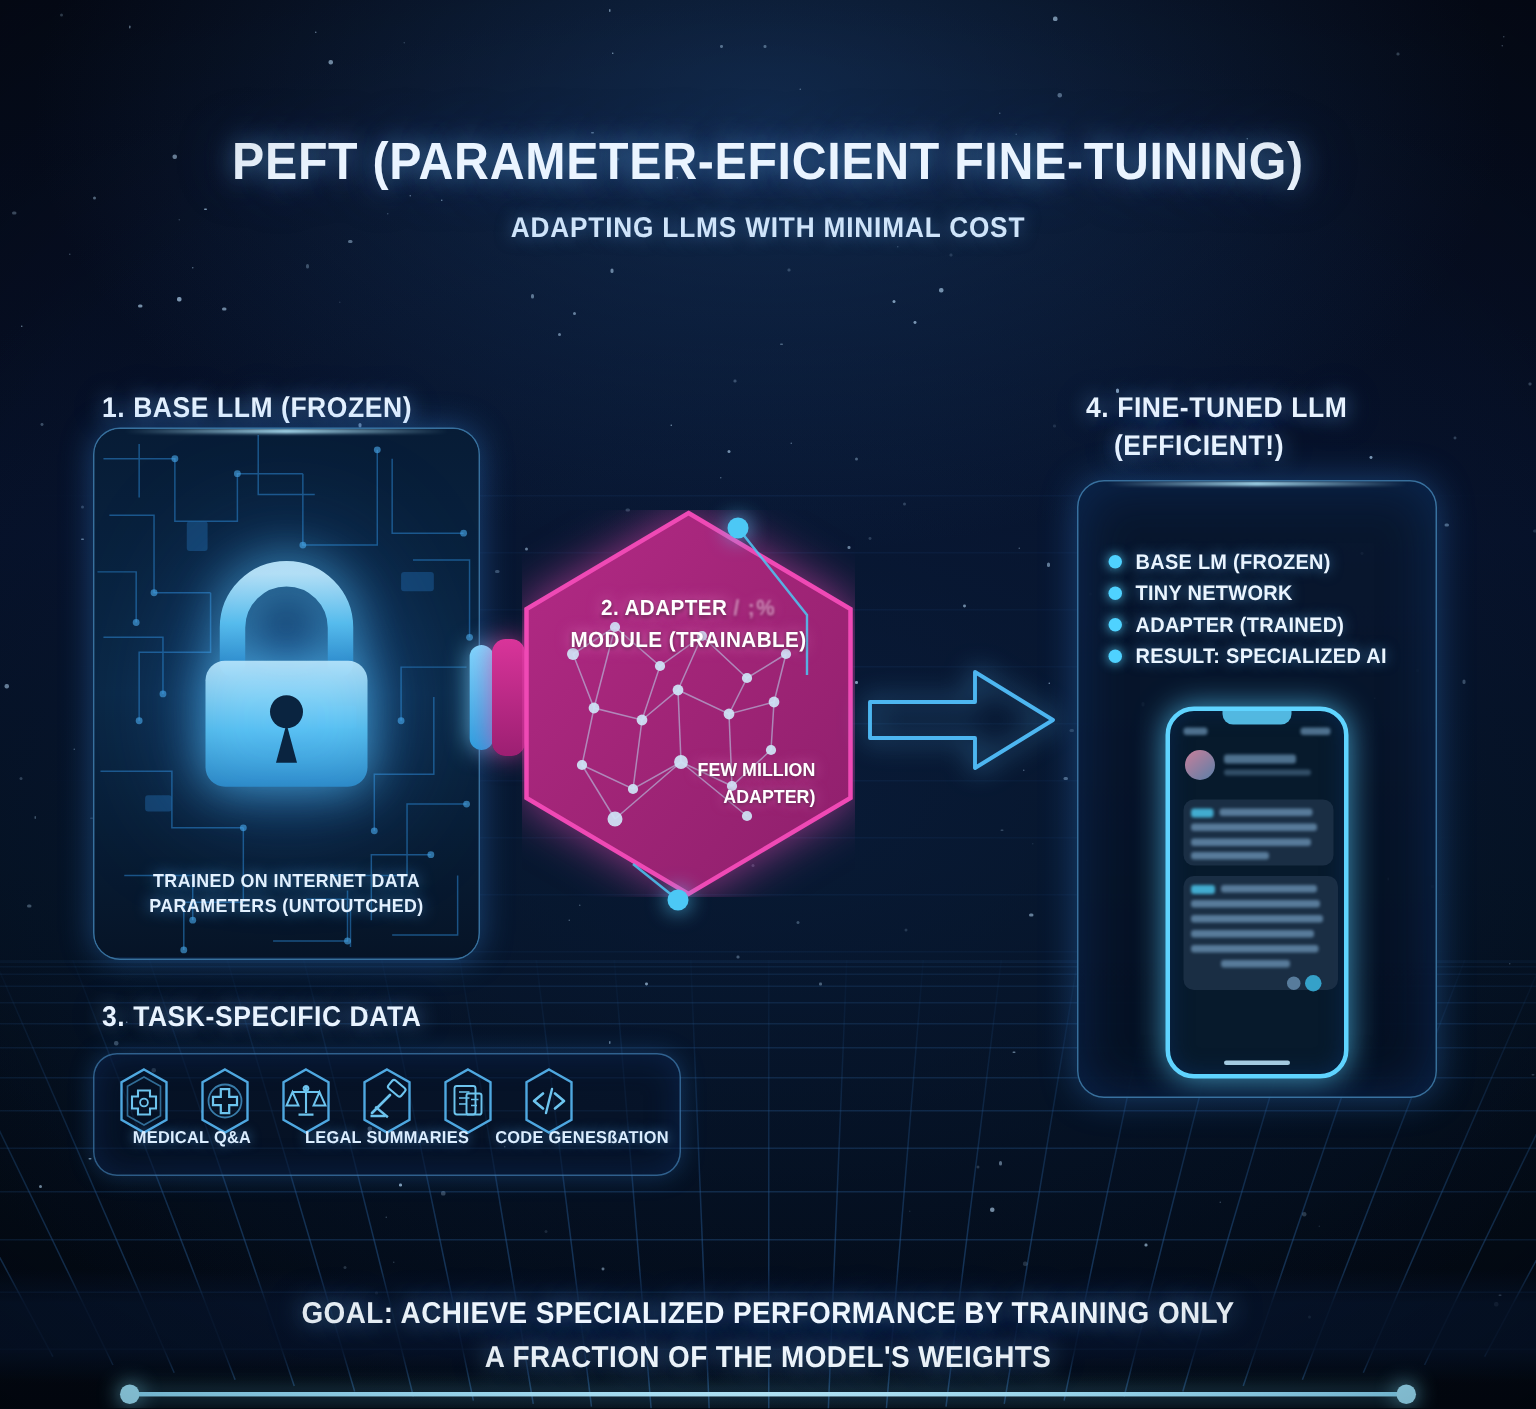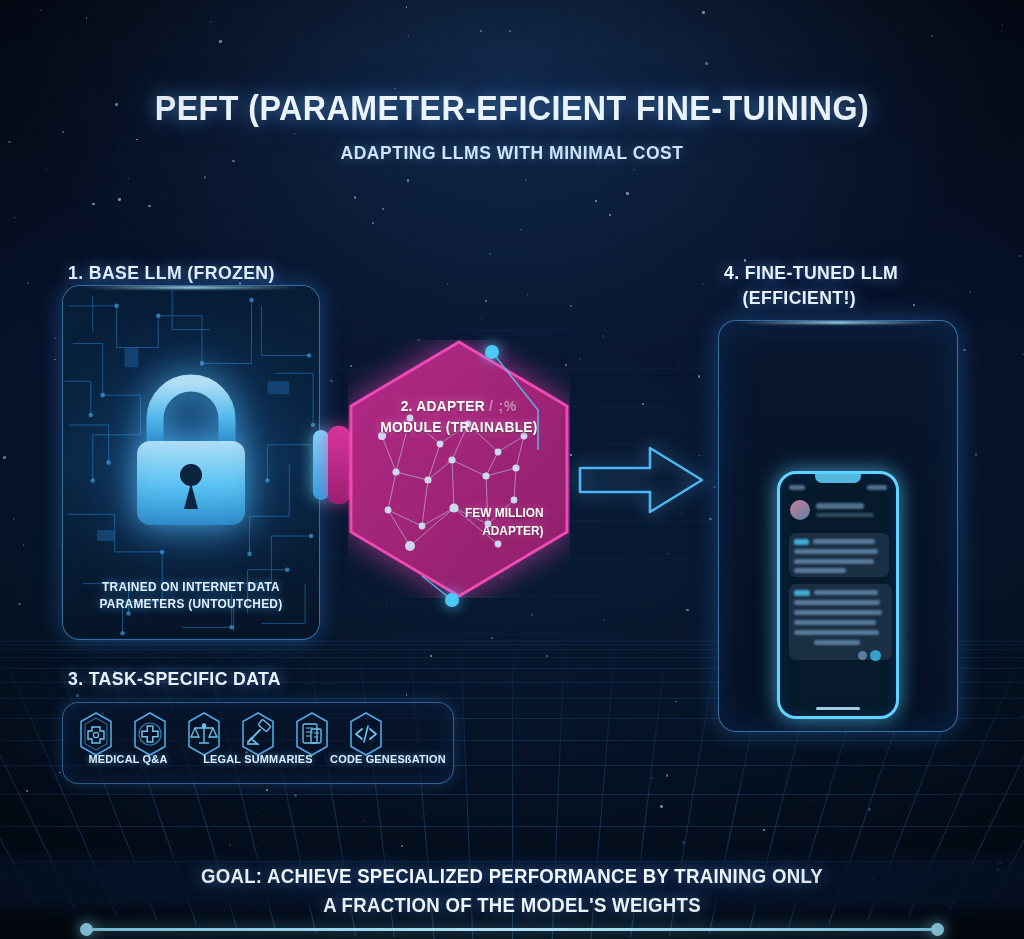--- a/index.html
+++ b/index.html
@@ -635,20 +635,38 @@
   </div>
 
   <div class="sec-label" style="left:724px; top:262px;">
     <span>4. FINE-TUNED LLM</span>
     <span class="l2">(EFFICIENT!)</span>
   </div>
 
   <div class="panel4">
     <div class="panel1-top-glow"></div>
 
+    <div class="bullets" id="bulletList">
+        <div class="bullet-row">
+          <div class="bullet-dot"></div>
+          <div class="bullet-txt">BASE LM (FROZEN)</div>
+        </div>
+        <div class="bullet-row">
+          <div class="bullet-dot"></div>
+          <div class="bullet-txt">TINY NETWORK</div>
+        </div>
+        <div class="bullet-row">
+          <div class="bullet-dot"></div>
+          <div class="bullet-txt">ADAPTER (TRAINED)</div>
+        </div>
+        <div class="bullet-row">
+          <div class="bullet-dot"></div>
+          <div class="bullet-txt">RESULT: SPECIALIZED AI</div>
+        </div>
+      </div>
 
     <div class="phone">
       <div class="phone-notch"></div>
       <div class="ph-status">
         <div class="blurtxt" style="width:16px;height:5px"></div>
         <div class="blurtxt" style="width:20px;height:5px"></div>
       </div>
       <div class="ph-av"></div>
       <div class="blurtxt" style="position:absolute;top:29px;left:36px;width:48px;height:6px"></div>
       <div class="blurtxt" style="position:absolute;top:39px;left:36px;width:58px;height:4px;opacity:.6"></div>

